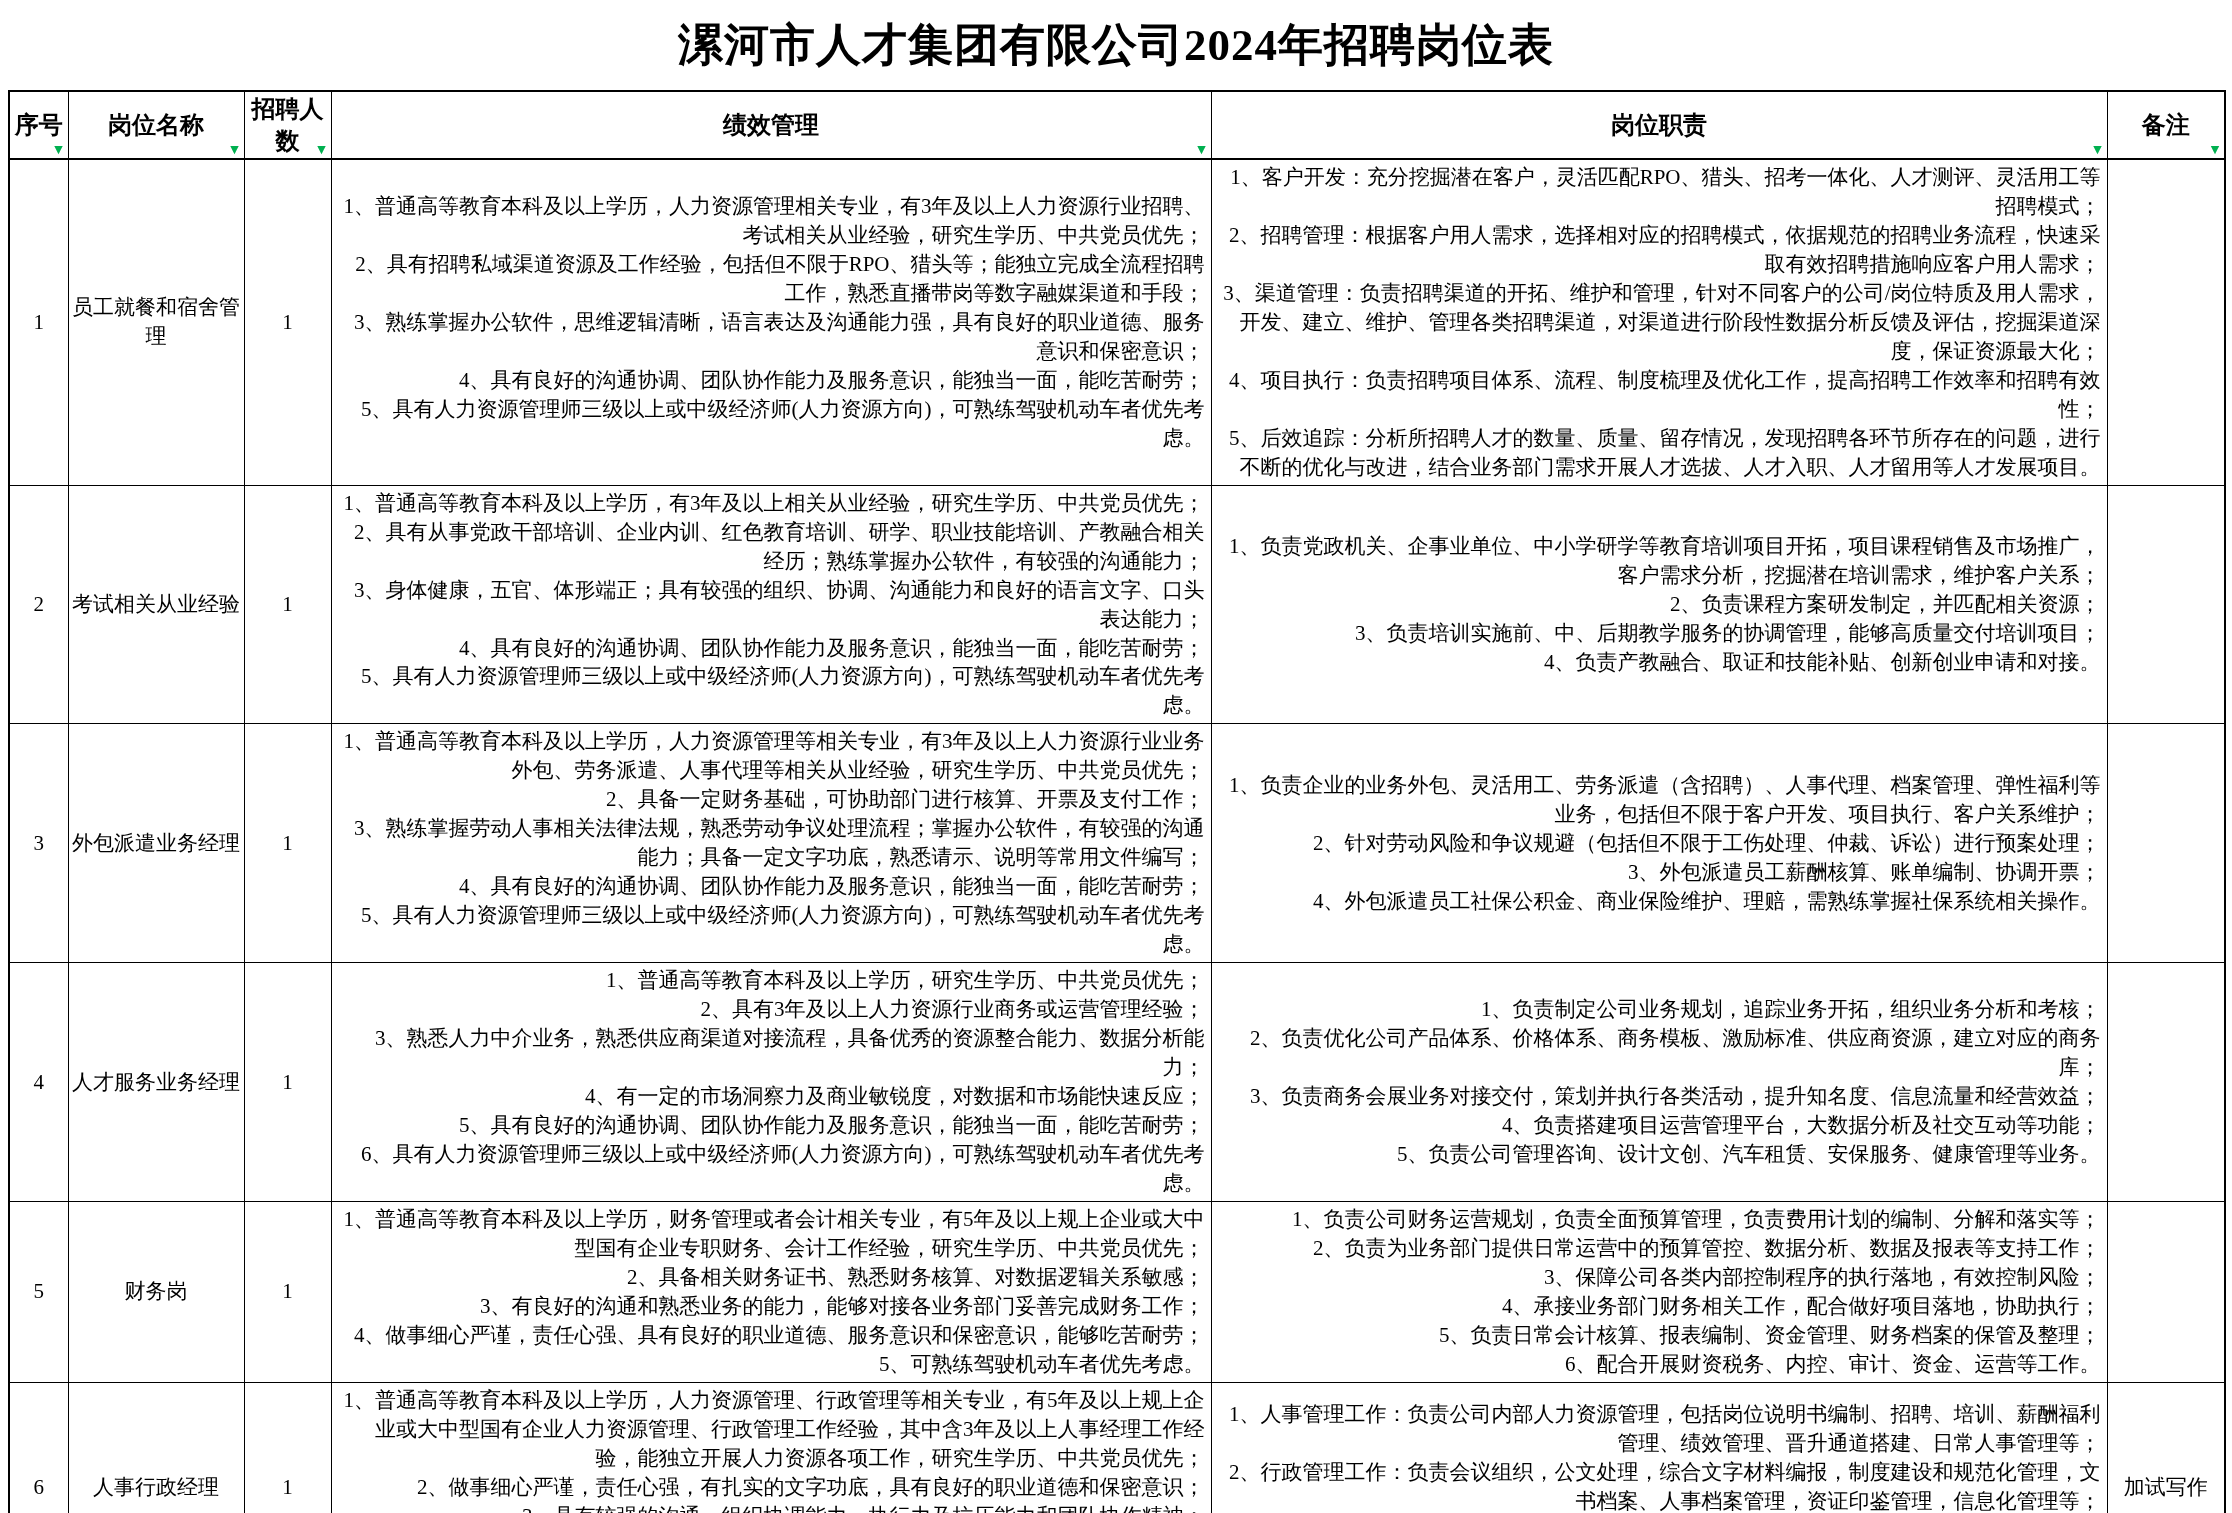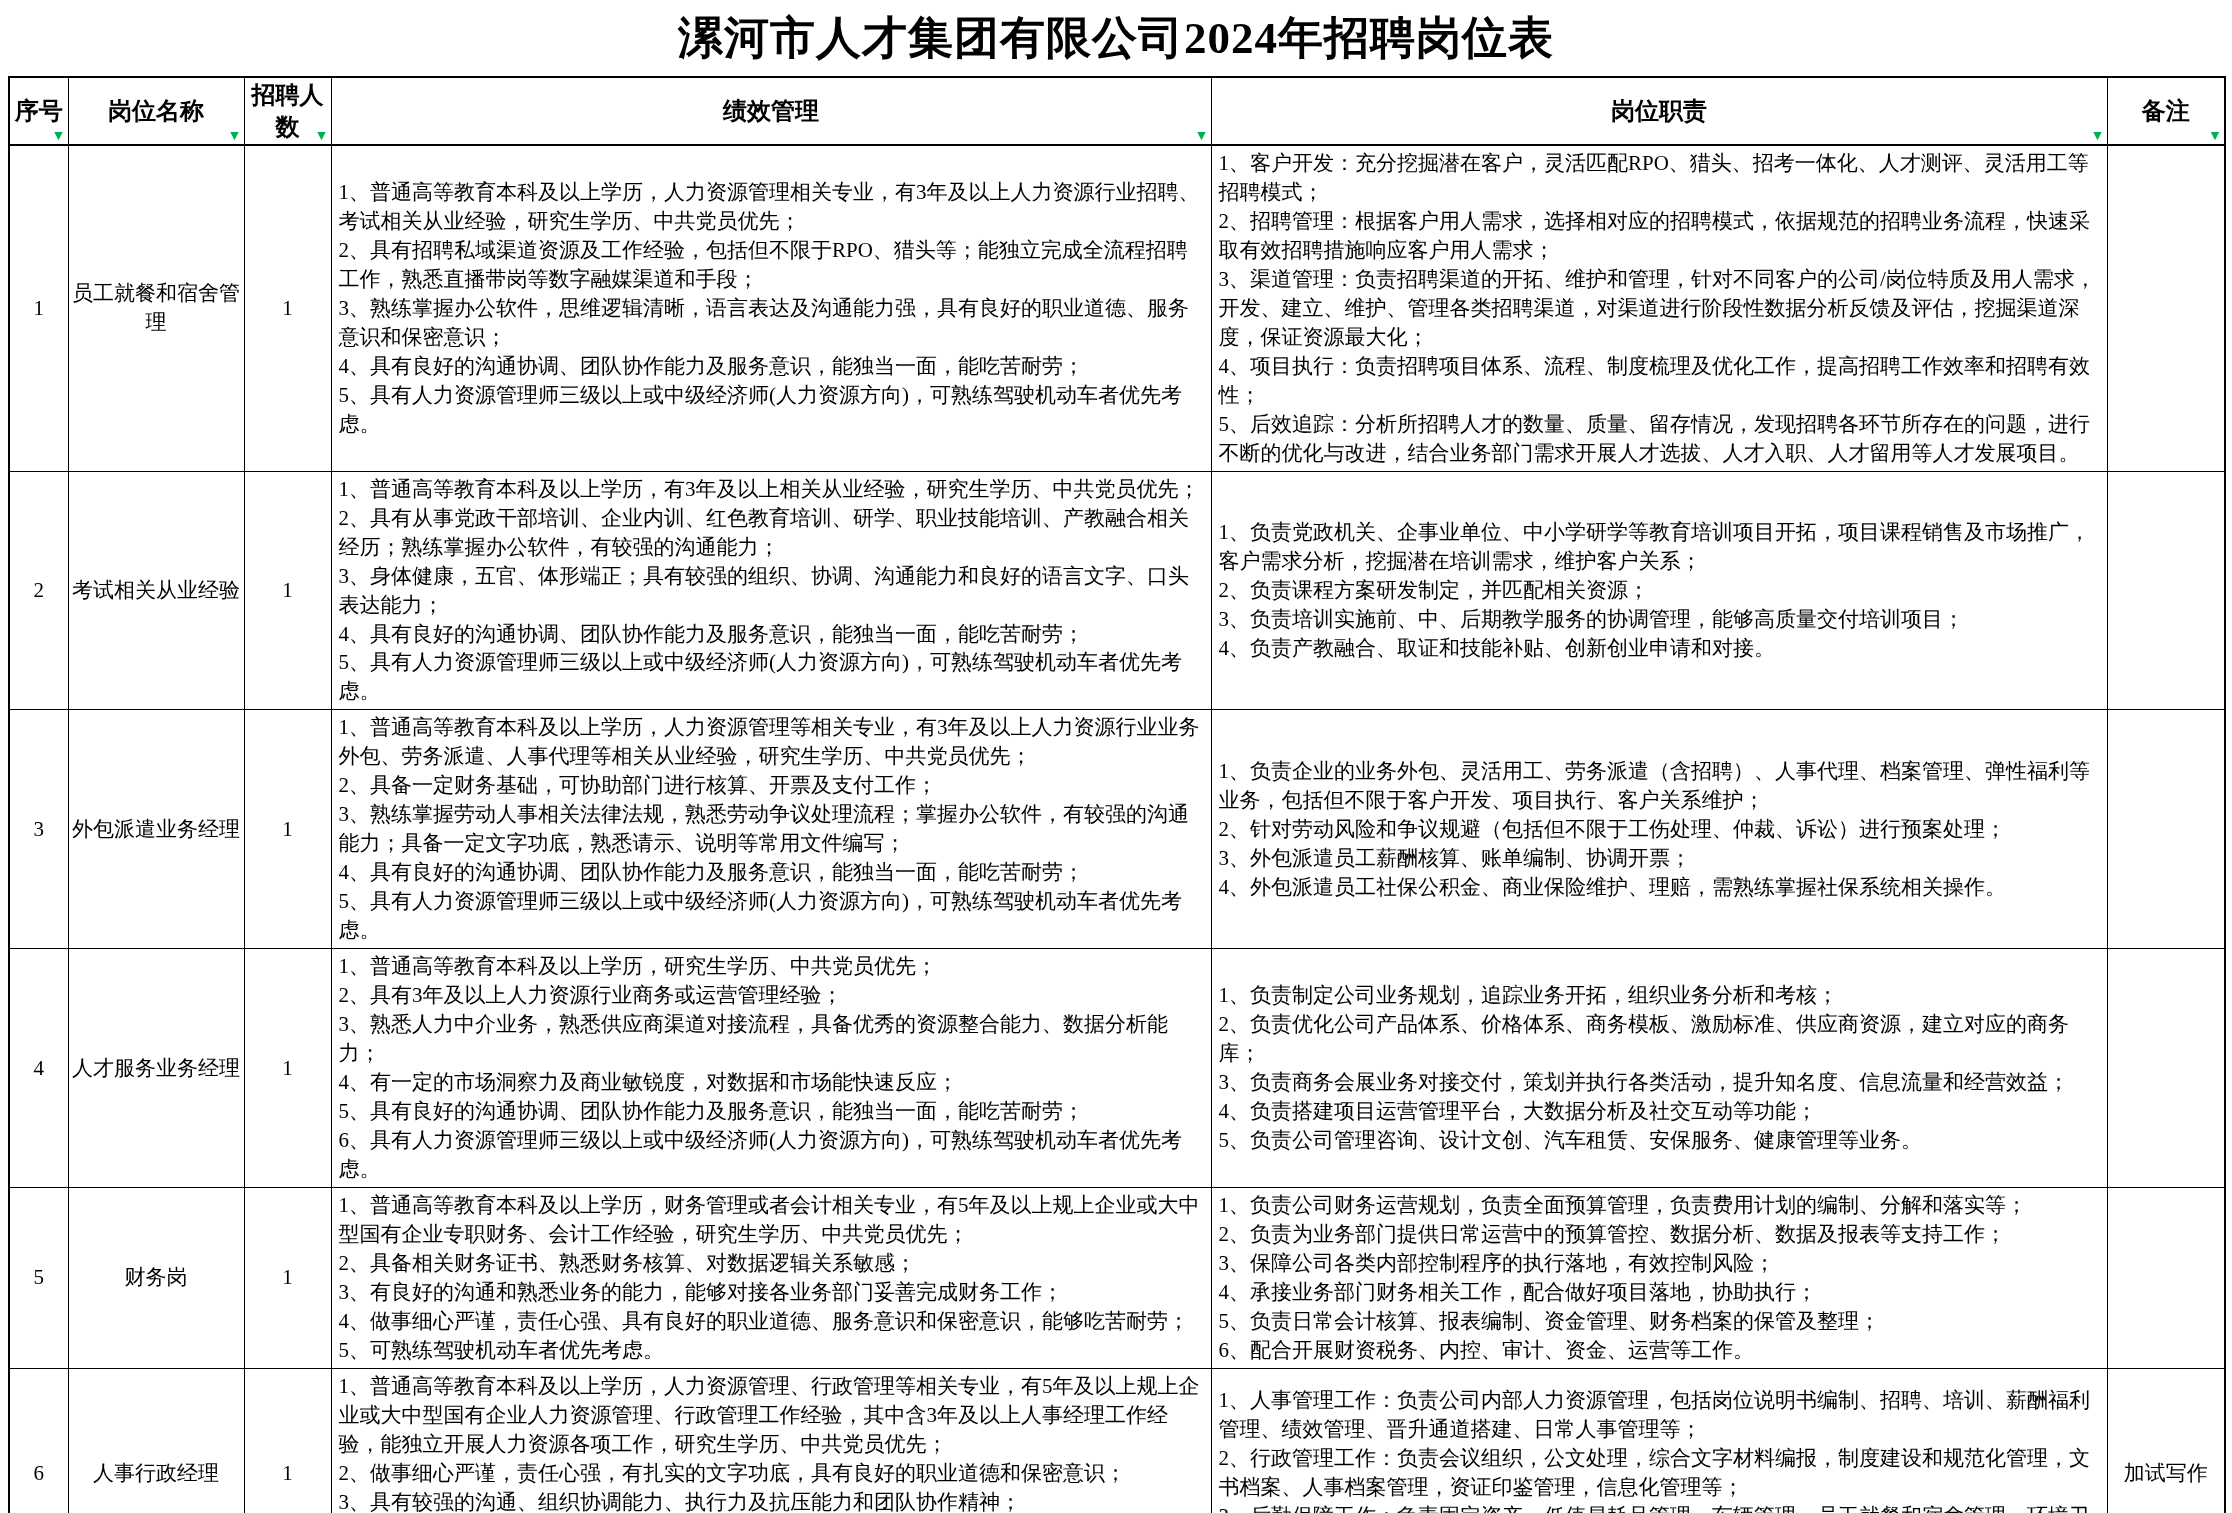--- a/index.html
+++ b/index.html
@@ -3,21 +3,21 @@
 <meta charset="utf-8">
 <style>
   html,body{margin:0;padding:0;background:#ffffff;}
   body{
     width:2232px;height:1513px;
     font-family:"Liberation Serif","DejaVu Serif",serif;
     color:#000;
     position:relative;
   }
   .page-title{
-    height:76px;
+    height:90px;
     display:flex;align-items:center;justify-content:center;
     font-size:45px;font-weight:bold;letter-spacing:1px;
   }
   table.jobs{
     border-collapse:collapse;
     table-layout:fixed;
     margin-left:8px;
     width:2216px;
     border:2px solid #000;
   }
@@ -28,21 +28,21 @@
   }
   th{
     position:relative;
     font-size:24px;font-weight:bold;
     text-align:center;
     height:45px;
     border-bottom:2px solid #000;
   }
   td{font-size:21px;line-height:1.38;}
   td.c-center{text-align:center;white-space:pre-line;}
-  td.c-text{text-align:left;white-space:pre-line;padding:3px 6px 3px 7px;}
+  td.c-text{text-align:right;white-space:pre-line;padding:3px 6px 3px 7px;}
   .filter-btn{
     position:absolute;right:2px;bottom:1px;
     width:14px;height:14px;line-height:14px;
     font-size:11px;color:#00B050;text-align:center;
     cursor:pointer;
     font-family:"DejaVu Sans",sans-serif;
   }
   tr.r1{height:273px}
   tr.r2{height:206px}
   tr.r3{height:194px}

